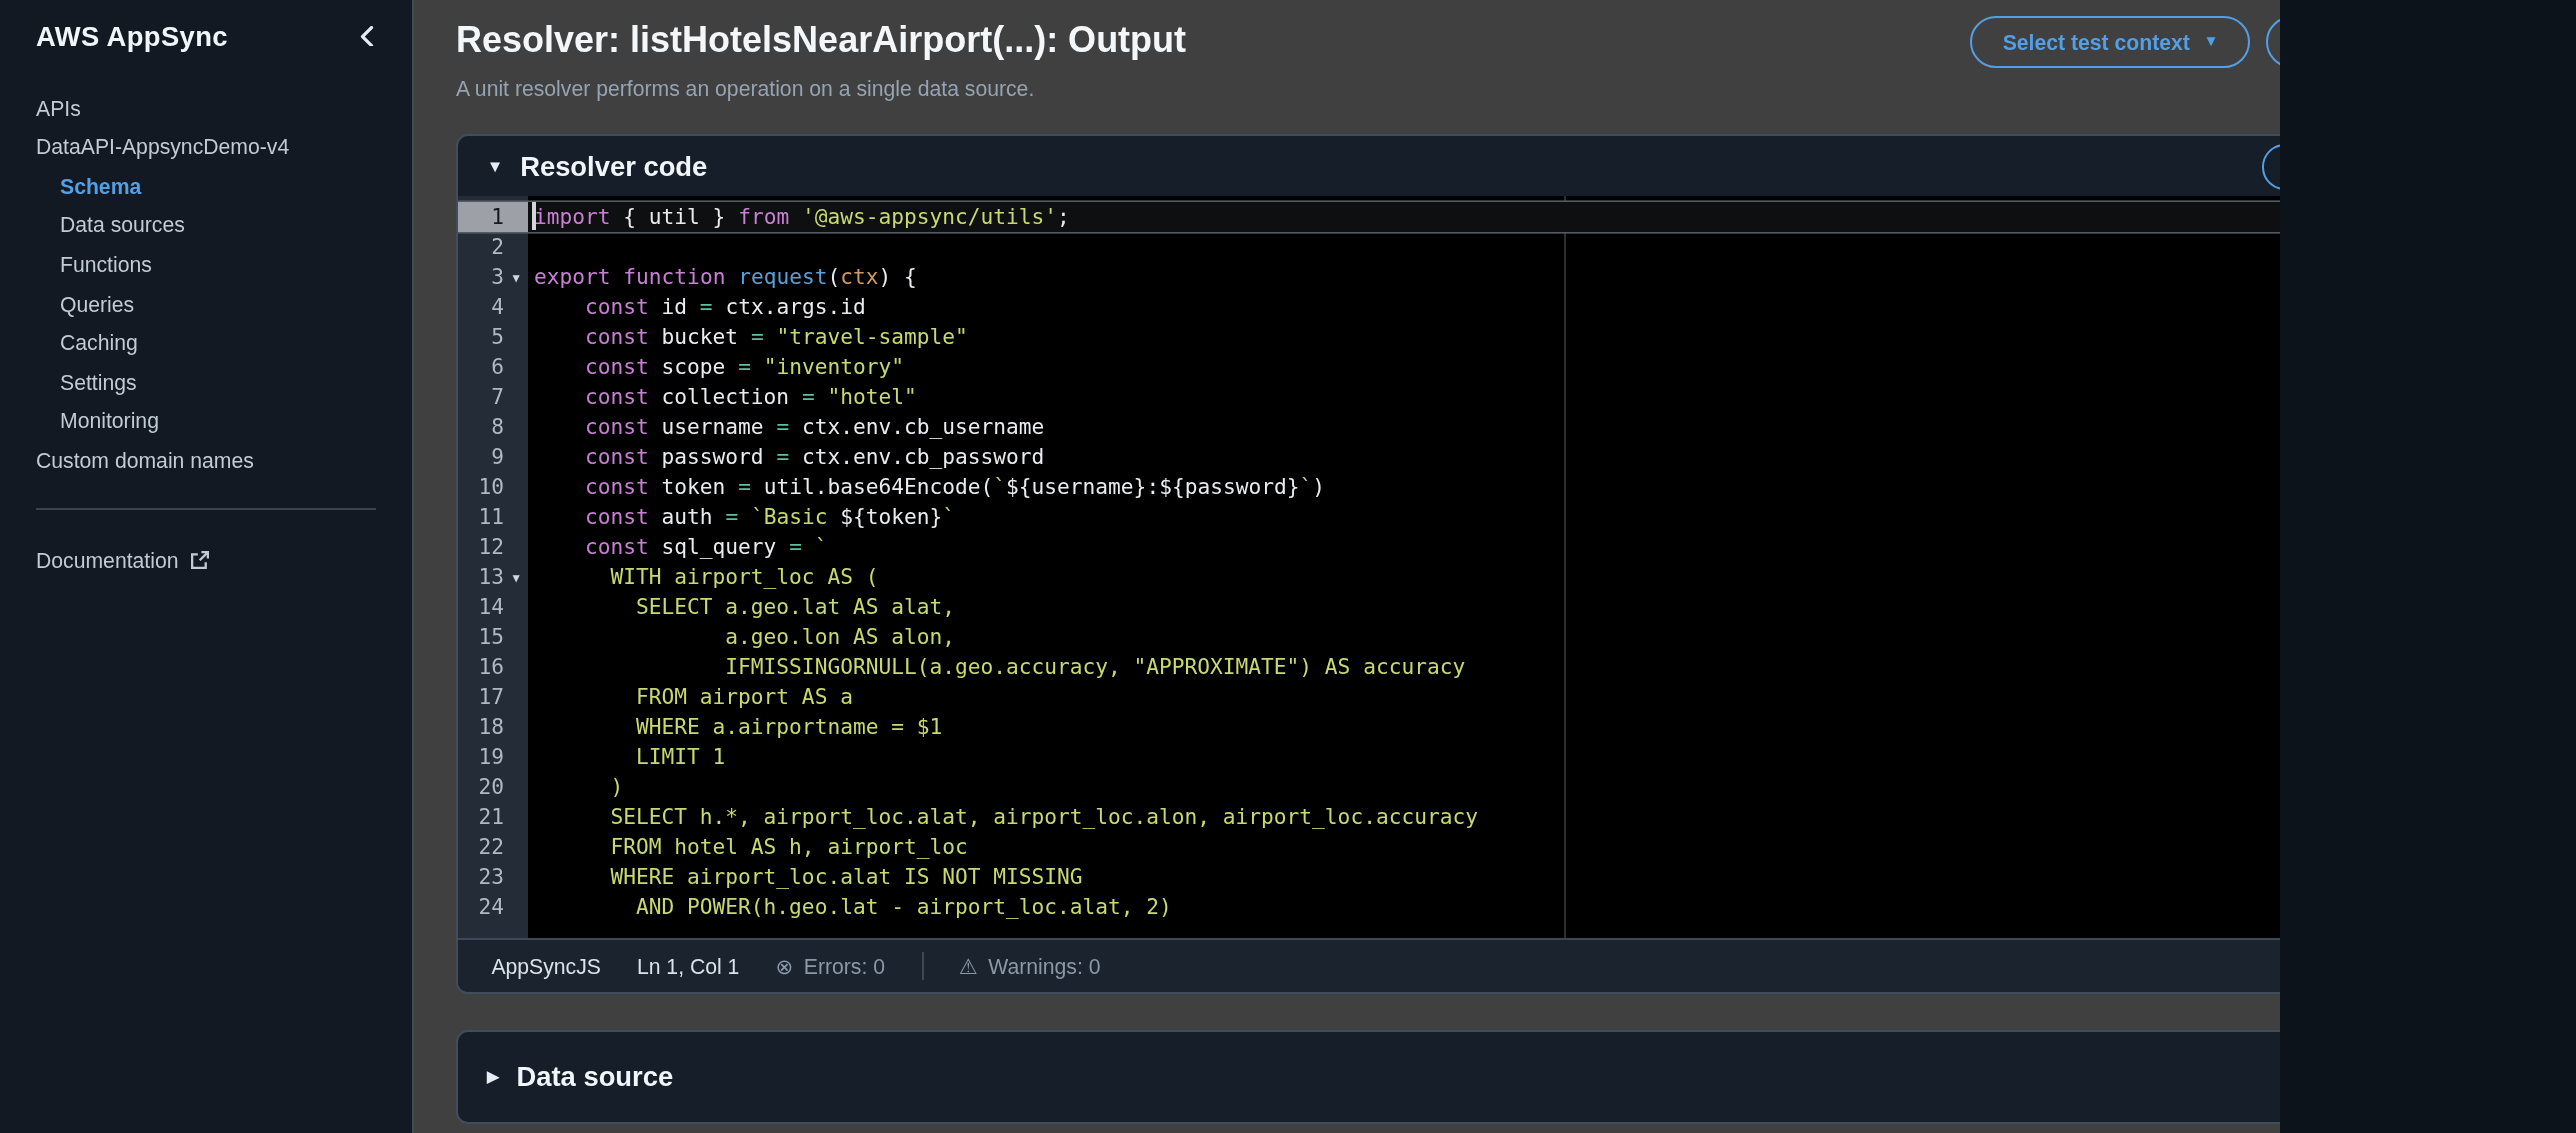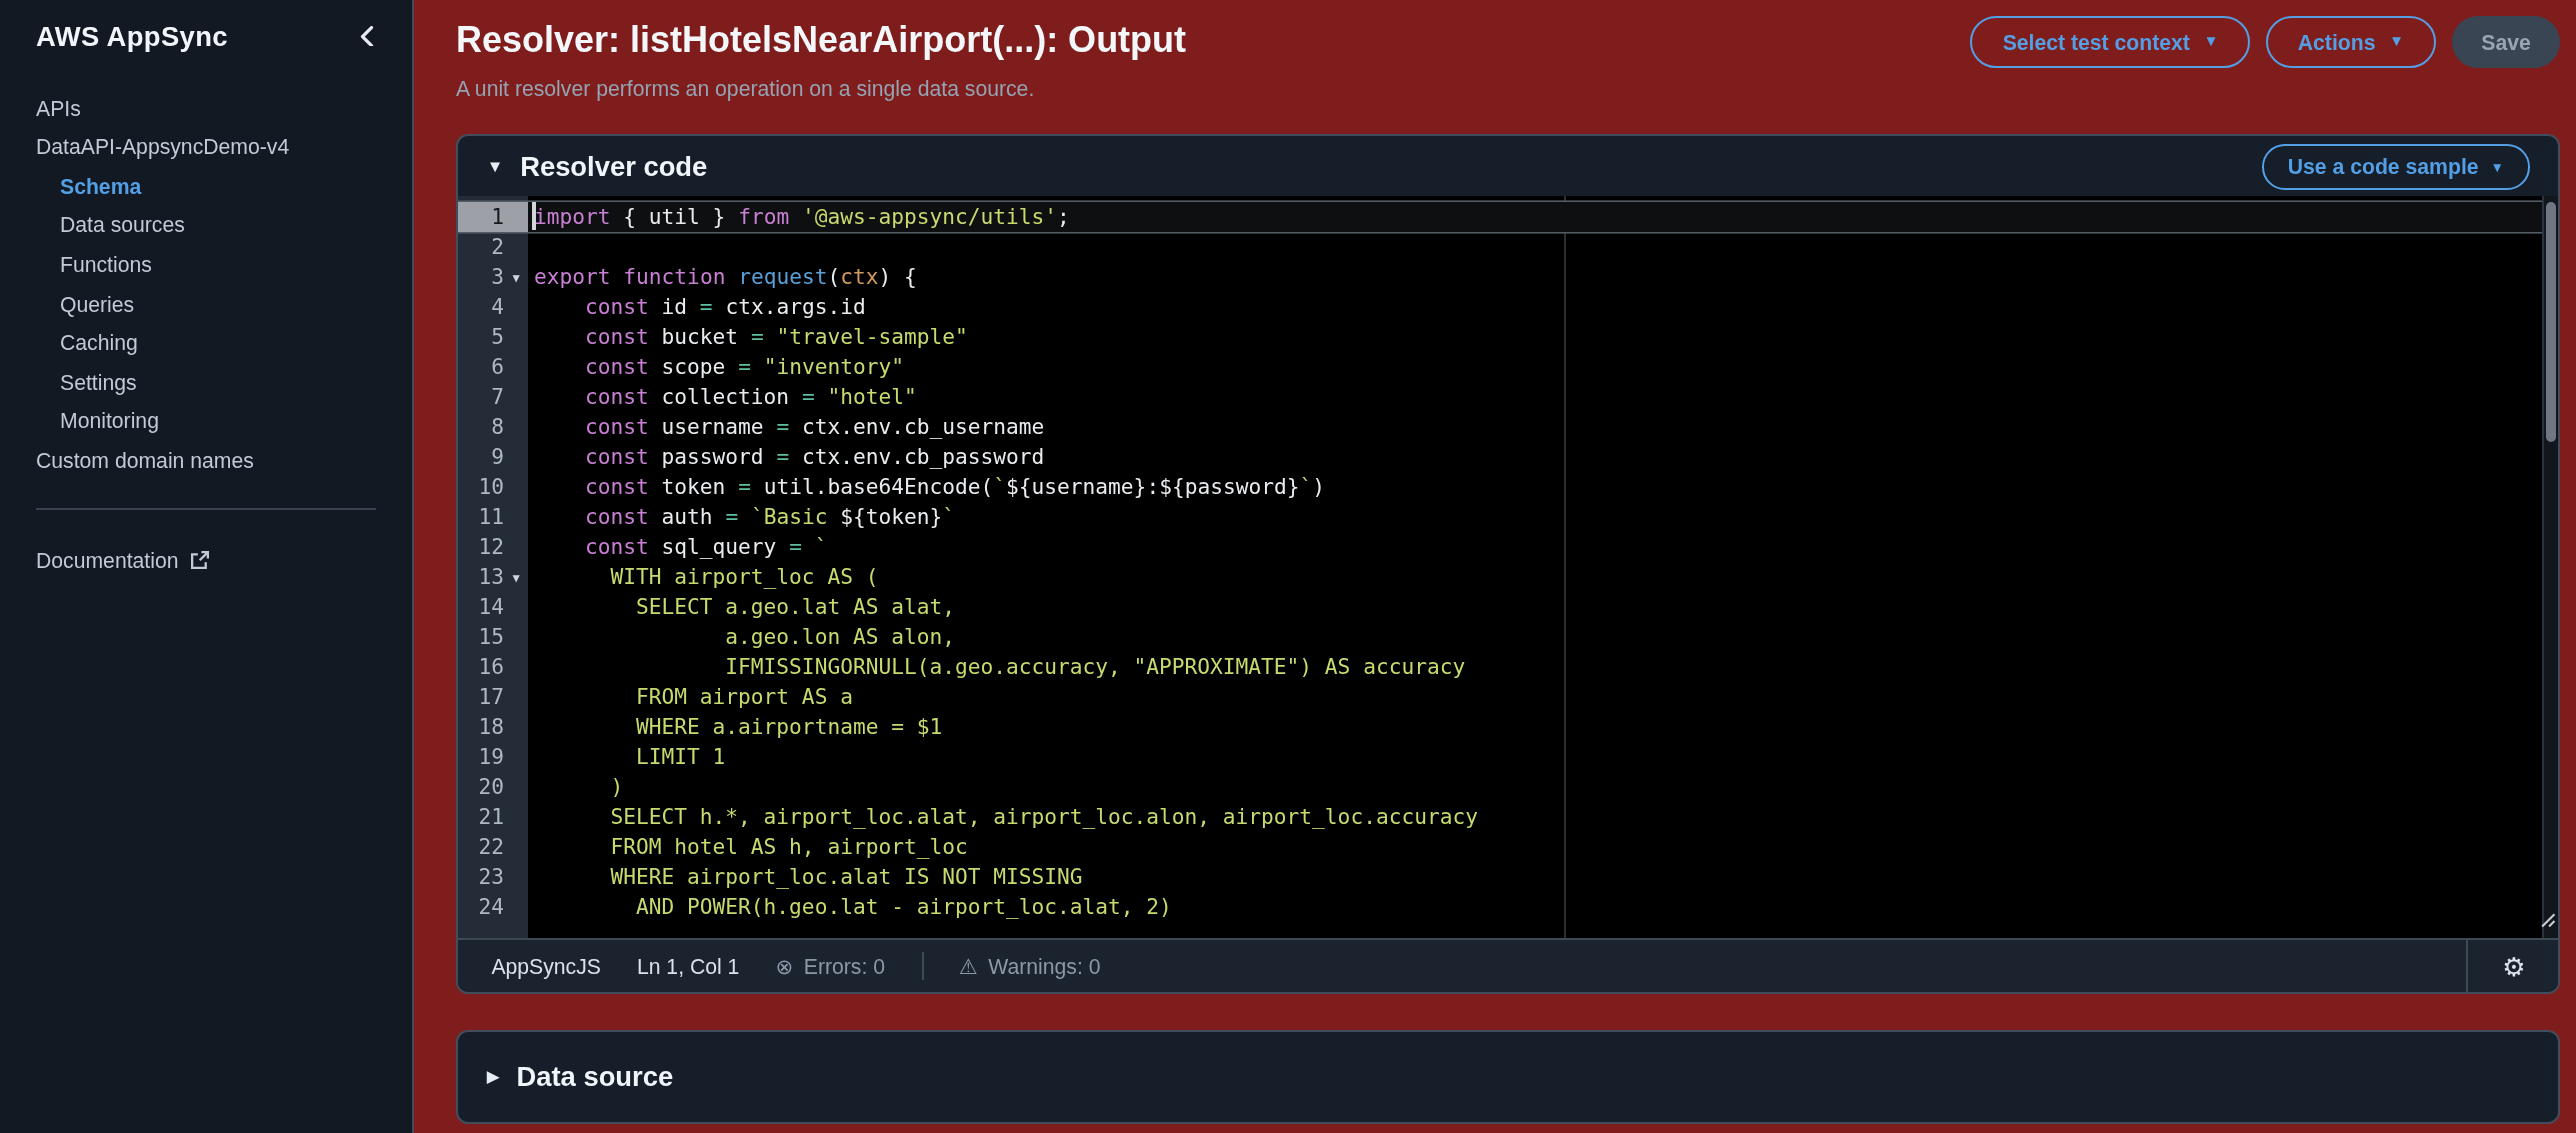--- a/index.html
+++ b/index.html
@@ -1,18 +1,18 @@
 <!DOCTYPE html>
 <html style="font-size:12px"><head>
 <meta charset="utf-8">
 <style>
   * { margin:0; padding:0; box-sizing:border-box; }
   html,body { background:#0d131b; }
   body { font-family:"Liberation Sans", sans-serif; }
-  .stage { width:2576px; height:1134px; overflow:hidden; background:#7f1d1d; position:relative; }
+  .stage { width:2280px; height:1134px; overflow:hidden; background:#404040; position:relative; }
   .viewport { width:1288px; height:567px; transform:scale(2); transform-origin:0 0; position:relative; }
   [data-interactable="true"] { cursor:pointer; }
 
   
   .sidebar { position:absolute; left:0; top:0; bottom:0; width:207px; background:#121923;
              border-right:0.8px solid #414d5c; }
   .side-head { position:relative; padding:11.4px 16.7px 0 18px; }
   .side-title { font-size:13.7px; font-weight:700; color:#f1f6fb; letter-spacing:0.2px; }
   .collapse-btn { position:absolute; right:15px; top:10.6px; width:15px; height:15px; background:none;
                   border:none; display:flex; align-items:center; justify-content:center; }

